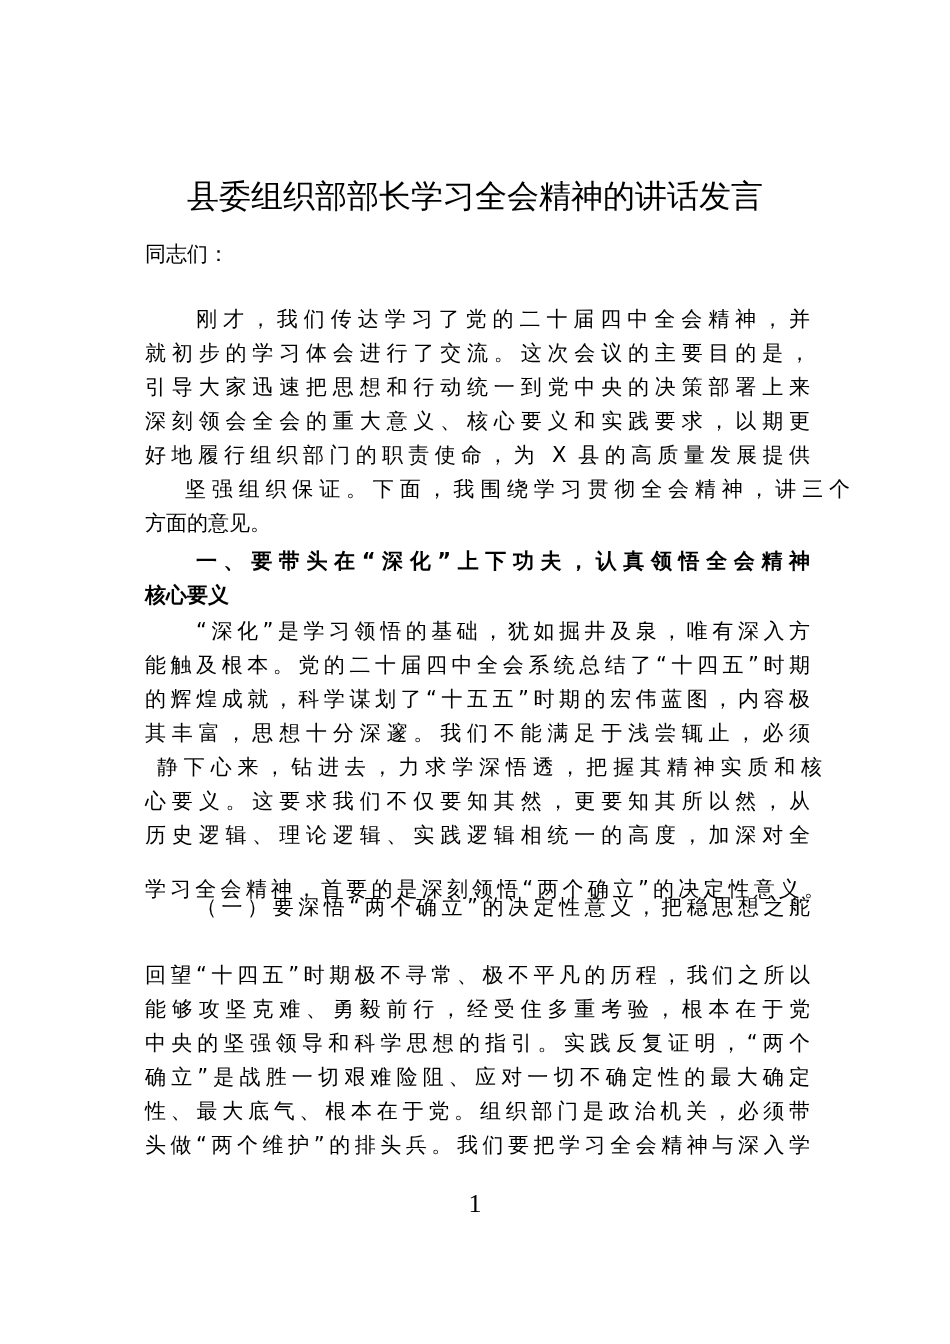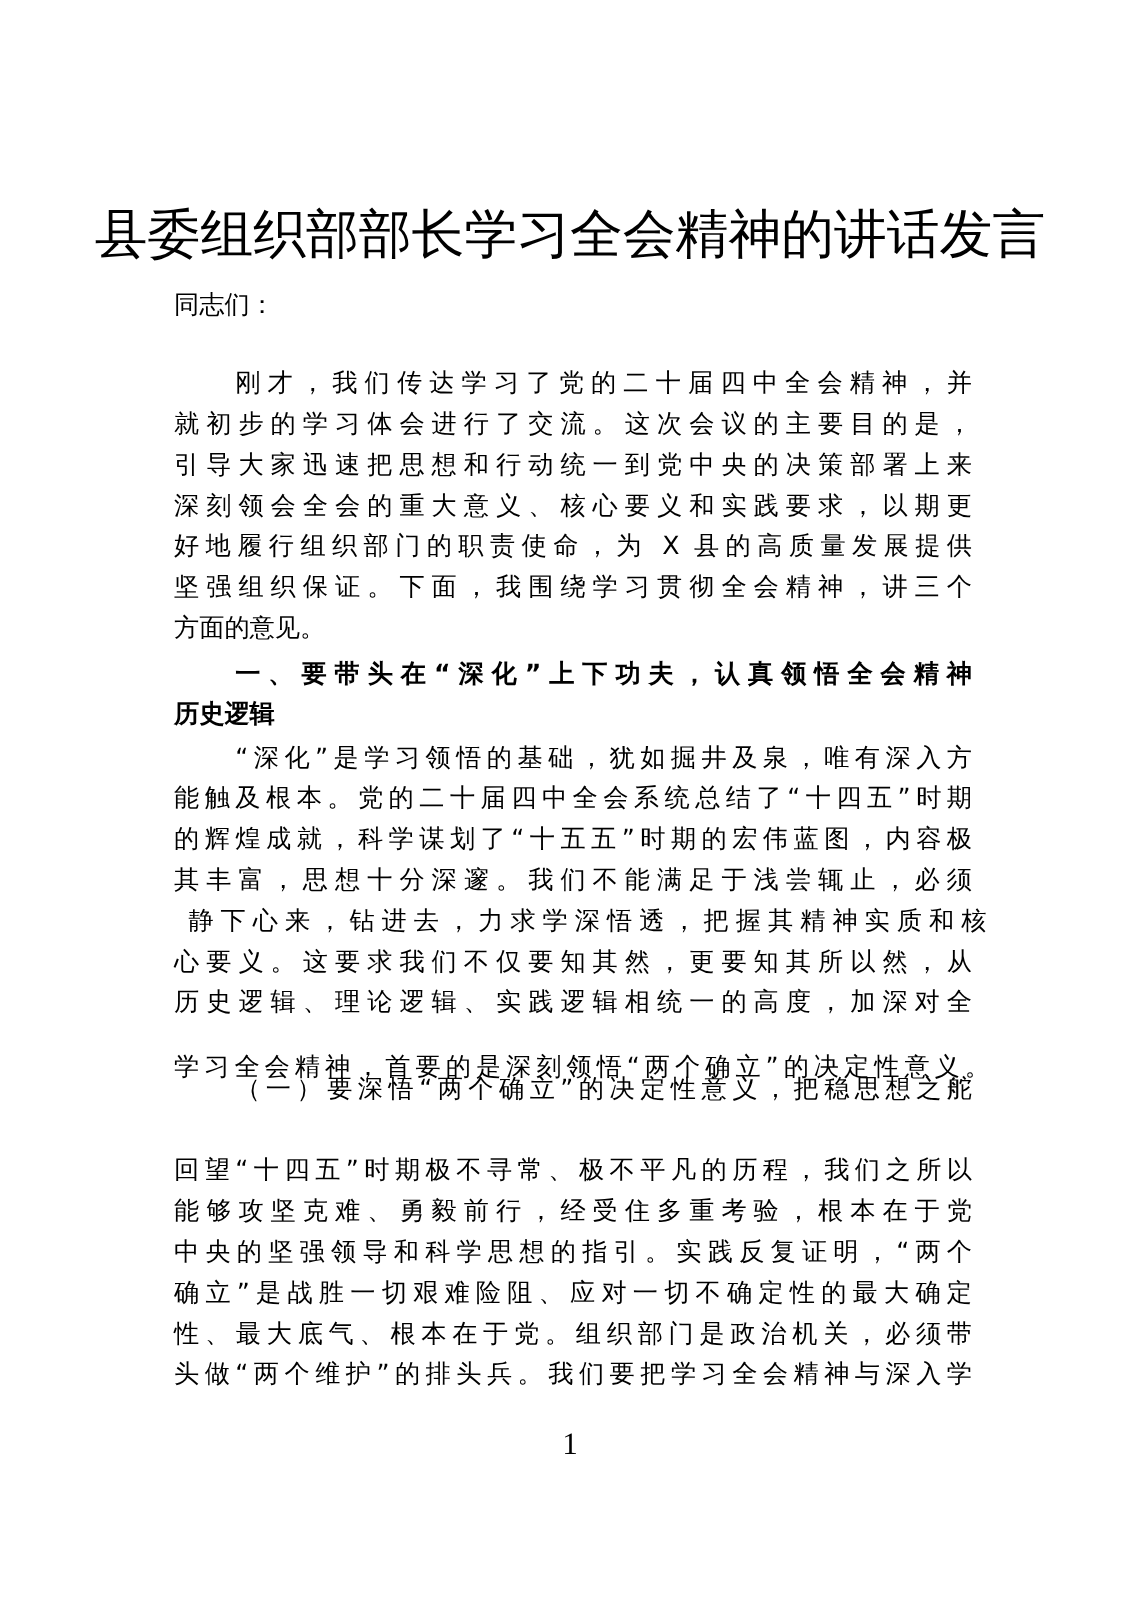--- a/index.html
+++ b/index.html
@@ -21,21 +21,21 @@
     width: 950px;
     height: 1344px;
     background: #ffffff;
   }
   .title {
     position: absolute;
     left: 0;
     width: 950px;
     top: 172px;
     text-align: center;
-    font-size: 44px;
+    font-size: 32px;
     line-height: 48px;
     letter-spacing: 0px;
     white-space: nowrap;
   }
   .line {
     position: absolute;
     left: 145px;
     width: 665px;
     font-size: 21px;
     line-height: 34px;
@@ -78,25 +78,25 @@
 
   <div class="title">县委组织部部长学习全会精神的讲话发言</div>
 
   <div class="line last" style="top:237px;">同志们：</div>
 
   <div class="line indent" style="top:302px;">刚才，我们传达学习了党的二十届四中全会精神，并</div>
   <div class="line" style="top:336px;">就初步的学习体会进行了交流。这次会议的主要目的是，</div>
   <div class="line" style="top:370px;">引导大家迅速把思想和行动统一到党中央的决策部署上来</div>
   <div class="line" style="top:404px;">深刻领会全会的重大意义、核心要义和实践要求，以期更</div>
   <div class="line" style="top:438px;">好地履行组织部门的职责使命，为 X 县的高质量发展提供</div>
-  <div class="line" style="top:472px;">坚强组织保证。下面，我围绕学习贯彻全会精神，讲三个</div>
+  <div class="line" style="top:472px;margin-left:40px;">坚强组织保证。下面，我围绕学习贯彻全会精神，讲三个</div>
   <div class="line last" style="top:506px;">方面的意见。</div>
 
   <div class="line indent heading" style="top:544px;">一、要带头在“深化”上下功夫，认真领悟全会精神</div>
-  <div class="line heading last" style="top:578px;">历史逻辑</div>
+  <div class="line heading last" style="top:578px;">核心要义</div>
 
   <div class="line indent" style="top:614px;">“深化”是学习领悟的基础，犹如掘井及泉，唯有深入方</div>
   <div class="line" style="top:648px;">能触及根本。党的二十届四中全会系统总结了“十四五”时期</div>
   <div class="line" style="top:682px;">的辉煌成就，科学谋划了“十五五”时期的宏伟蓝图，内容极</div>
   <div class="line" style="top:716px;">其丰富，思想十分深邃。我们不能满足于浅尝辄止，必须</div>
   <div class="line" style="top:750px;margin-left:12px;">静下心来，钻进去，力求学深悟透，把握其精神实质和核</div>
   <div class="line" style="top:784px;">心要义。这要求我们不仅要知其然，更要知其所以然，从</div>
   <div class="line" style="top:818px;">历史逻辑、理论逻辑、实践逻辑相统一的高度，加深对全</div>
 
   <div class="line indent2" style="top:890px;">（一）要深悟“两个确立”的决定性意义，把稳思想之舵</div>

